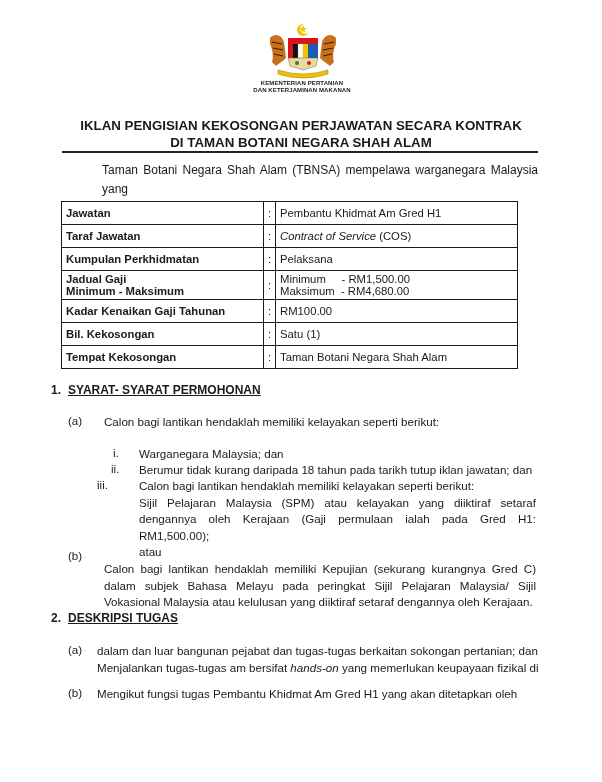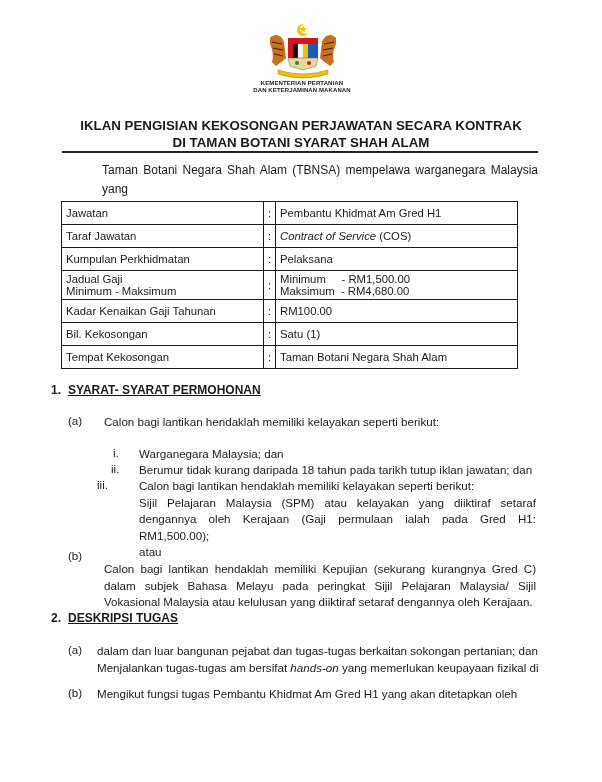--- a/index.html
+++ b/index.html
@@ -9,21 +9,21 @@
   .ministry { position:absolute; left:240px; top:80px; width:124px; text-align:center;
               font-size:6px; font-weight:bold; line-height:7px; letter-spacing:0.1px; }
   .title { position:absolute; left:0; width:602px; text-align:center; font-weight:bold;
            font-size:13.3px; }
   .t1 { top:118px; } .t2 { top:135px; }
   .rule { position:absolute; left:62px; top:151px; width:476px; height:1.5px; background:#222; }
   .intro { position:absolute; left:62px; top:161px; width:476px; font-size:12px; line-height:19px; text-align:justify; }
   .intro .l1 { text-align:justify; text-align-last:justify; display:block;margin-left:40px; }
   table.info { position:absolute; left:61px; top:201px; width:457px; border-collapse:collapse; font-size:11.3px; }
   table.info td { border:1px solid #1a1a1a; padding:0 4px; height:22px; vertical-align:middle; }
-  table.info td.lbl { width:193px; }
+  table.info td.lbl { width:193px;font-weight:bold; }
   table.info td.col { width:5px; text-align:center; padding:0 3px; }
   table.info tr.tall td { height:28px; line-height:12px; }
   .sec { position:absolute; left:51px; font-size:12px; font-weight:bold; }
   .sec .num { display:inline-block; width:17px; }
   .sec .txt { text-decoration:underline; }
   .para { position:absolute; font-size:11.6px; line-height:16.5px; }
   .marker { position:absolute; font-size:11.6px; }
   .justall { text-align:justify; text-align-last:justify; display:block; }
 </style>
 </head>
@@ -51,21 +51,21 @@
     <circle cx="47" cy="41" r="2" fill="#d8141b"></circle>
 
   <path d="M16,48 Q41,56 66,48 L66,52 Q41,60 16,52 Z" fill="#f2c200" stroke="#8a6a00" stroke-width="0.5"></path>
 </svg>
 <div class="ministry">
   <div>KEMENTERIAN PERTANIAN</div>
   <div>DAN KETERJAMINAN MAKANAN</div>
 </div>
 
 <div class="title t1">IKLAN PENGISIAN KEKOSONGAN PERJAWATAN SECARA KONTRAK</div>
-<div class="title t2">DI TAMAN BOTANI SYARAT SHAH ALAM</div>
+<div class="title t2">DI TAMAN BOTANI NEGARA SHAH ALAM</div>
 <div class="rule"></div>
 
 <div class="intro">
   <span class="l1">Taman Botani Negara Shah Alam (TBNSA) mempelawa warganegara Malaysia yang</span>
 </div>
 
 <table class="info">
   <tbody>
       <tr>
     <td class="lbl">Jawatan</td>

